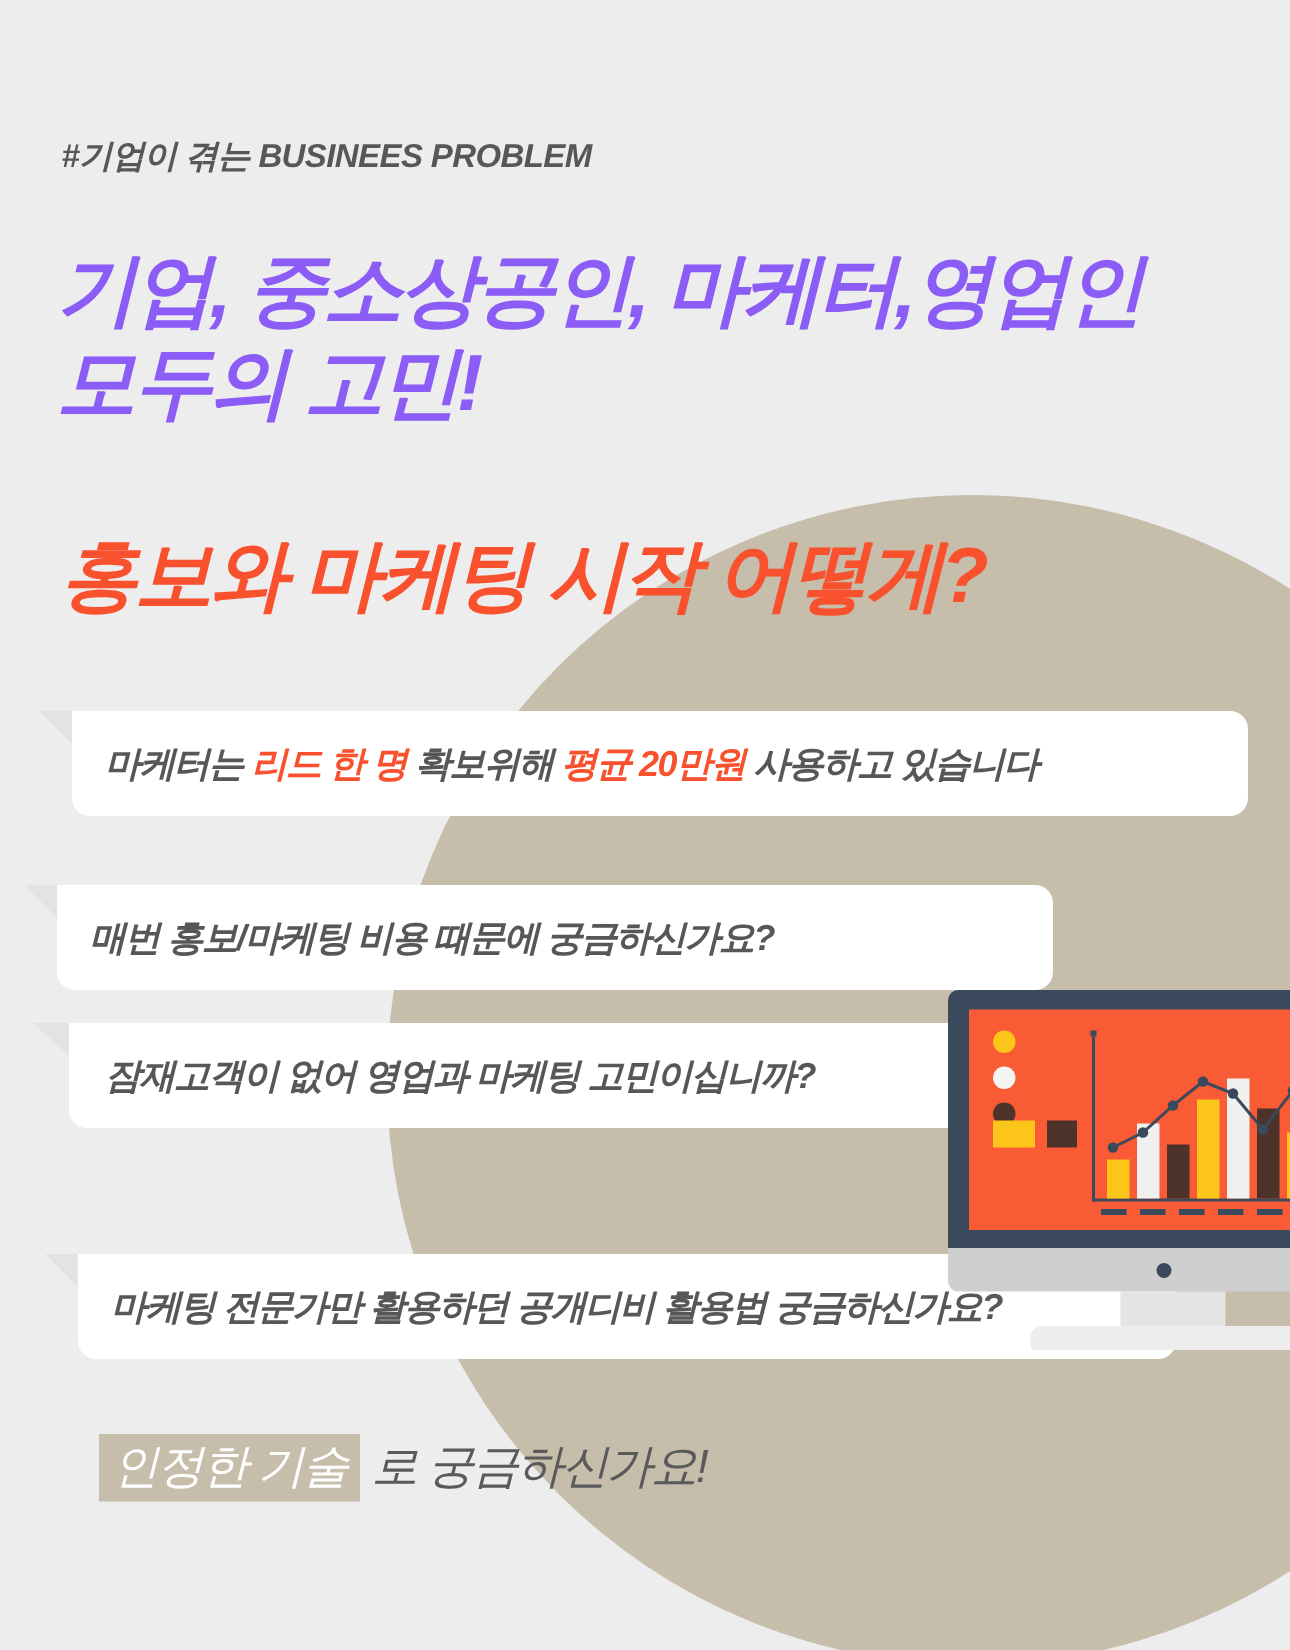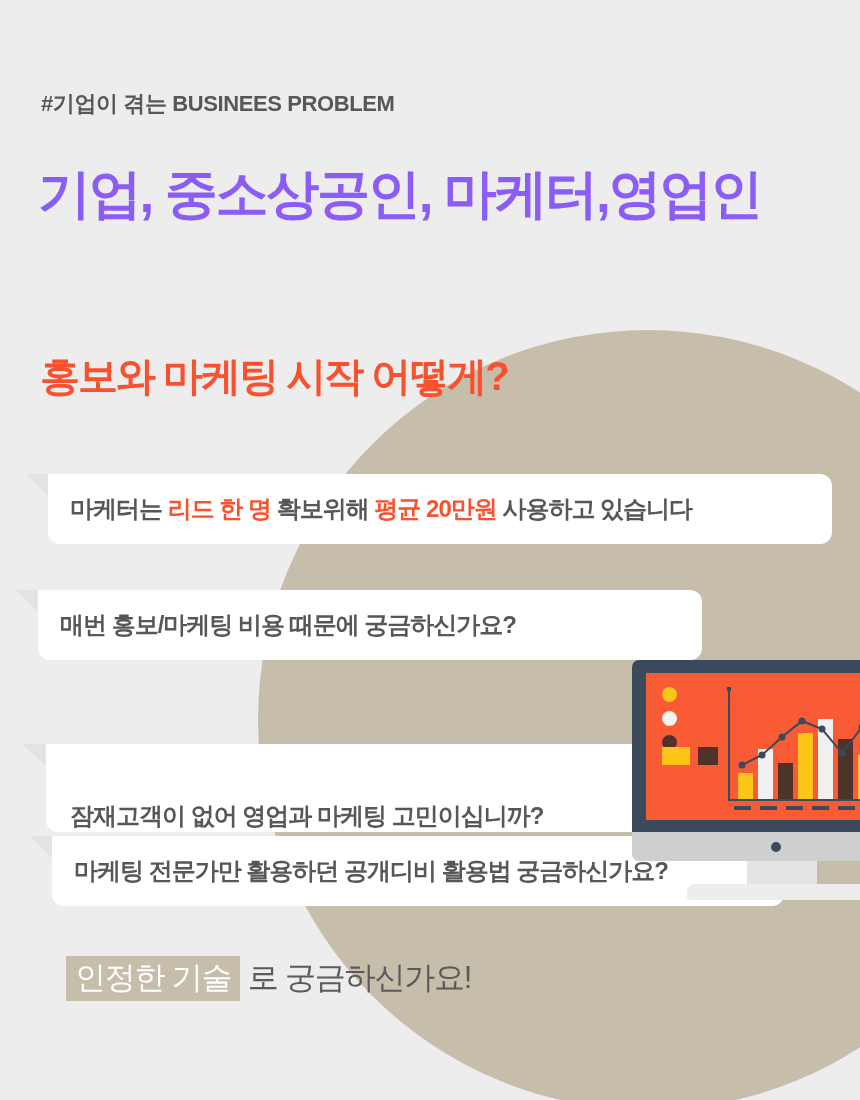--- a/index.html
+++ b/index.html
@@ -13,20 +13,21 @@
     font-family: "Liberation Sans", "DejaVu Sans", sans-serif;
     overflow: hidden;
   }
 
   #poster {
     position: relative;
     width: 860px;
     height: 1100px;
     background: #ededed;
     overflow: hidden;
+    font-style: italic;
   }
 
   
   .bg-circle {
     position: absolute;
     left: 258px;
     top: 330px;
     width: 780px;
     height: 780px;
     border-radius: 50%;
@@ -61,21 +62,21 @@
     width: 790px;
   }
   .headline .l2 { display: block; }
 
   
   .red-headline {
     position: absolute;
     left: 40px;
     top: 349px;
     z-index: 5;
-    font-size: 40px;
+    font-size: 52px;
     font-weight: bold;
     color: #f9512e;
     letter-spacing: -2px;
     white-space: nowrap;
   }
 
   
   .monitor {
     position: absolute;
     left: 632px;
@@ -193,24 +194,23 @@
     left: 38px; top: 590px; width: 642px; height: 70px;
     border-radius: 0 12px 12px 12px;
     padding-left: 22px;
   }
   .bubble-2::before {
     content: ""; position: absolute; left: -22px; top: 0;
     border-style: solid; border-width: 0 22px 22px 0;
     border-color: transparent #e3e3e3 transparent transparent;
   }
   .bubble-3 {
-    left: 46px; top: 744px; width: 618px; height: 88px;
+    left: 46px; top: 682px; width: 618px; height: 70px;
     border-radius: 0 12px 12px 12px;
     padding-left: 24px;
-    align-items: flex-end;
   }
   .bubble-3::before {
     content: ""; position: absolute; left: -24px; top: 0;
     border-style: solid; border-width: 0 24px 22px 0;
     border-color: transparent #e3e3e3 transparent transparent;
   }
   .bubble-4 {
     left: 52px; top: 836px; width: 710px; height: 70px;
     border-radius: 0 12px 12px 12px;
     padding-left: 22px;
@@ -244,20 +244,21 @@
 <body>
 
 <div id="poster">
 
   <div class="bg-circle"></div>
 
   <div class="eyebrow">#기업이 겪는 BUSINEES PROBLEM</div>
 
   <div class="headline">
     <span>기업, 중소상공인, 마케터,영업인</span>
+    <span class="l2">모두의 고민!</span>
   </div>
 
   <div class="red-headline">홍보와 마케팅 시작 어떻게?</div>
 
   <div class="monitor">
     <div class="monitor-bezel">
       <div class="monitor-screen">
 
         <div class="dash-legend">
           <div class="legend-row">

